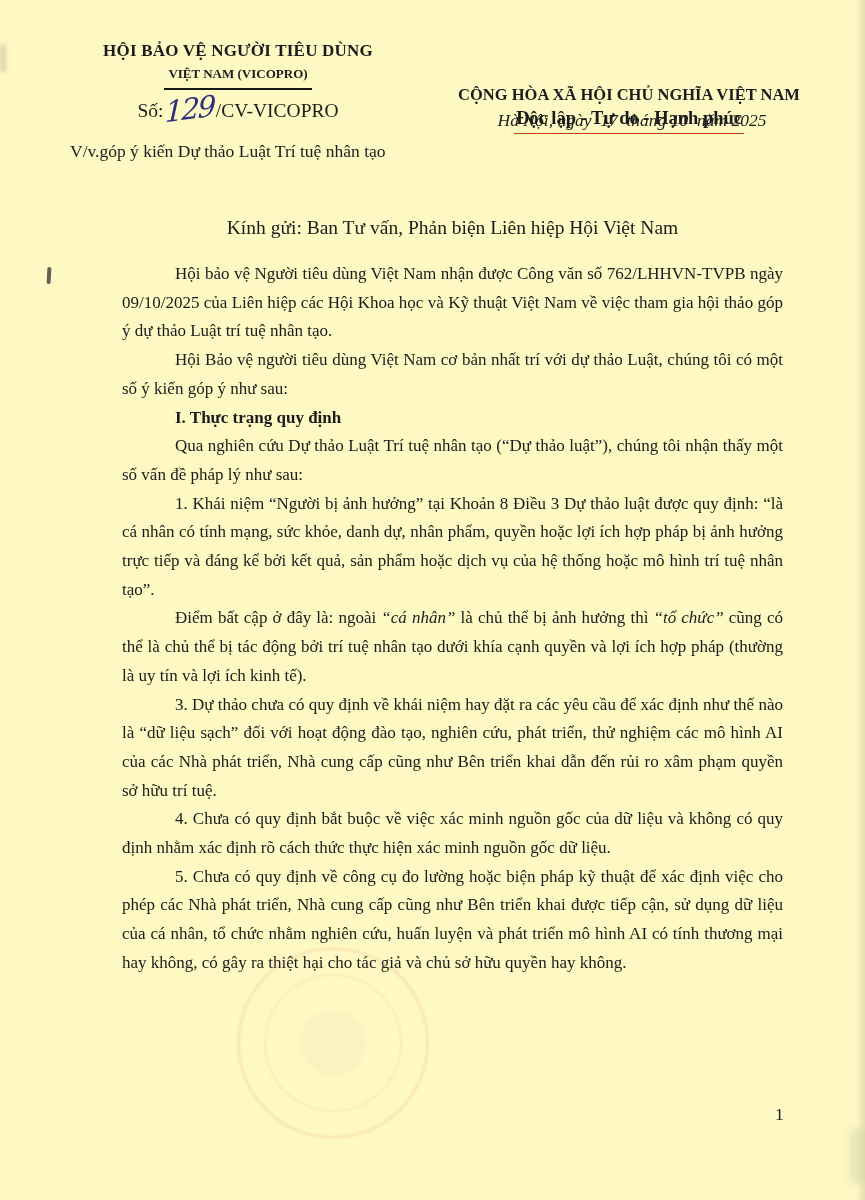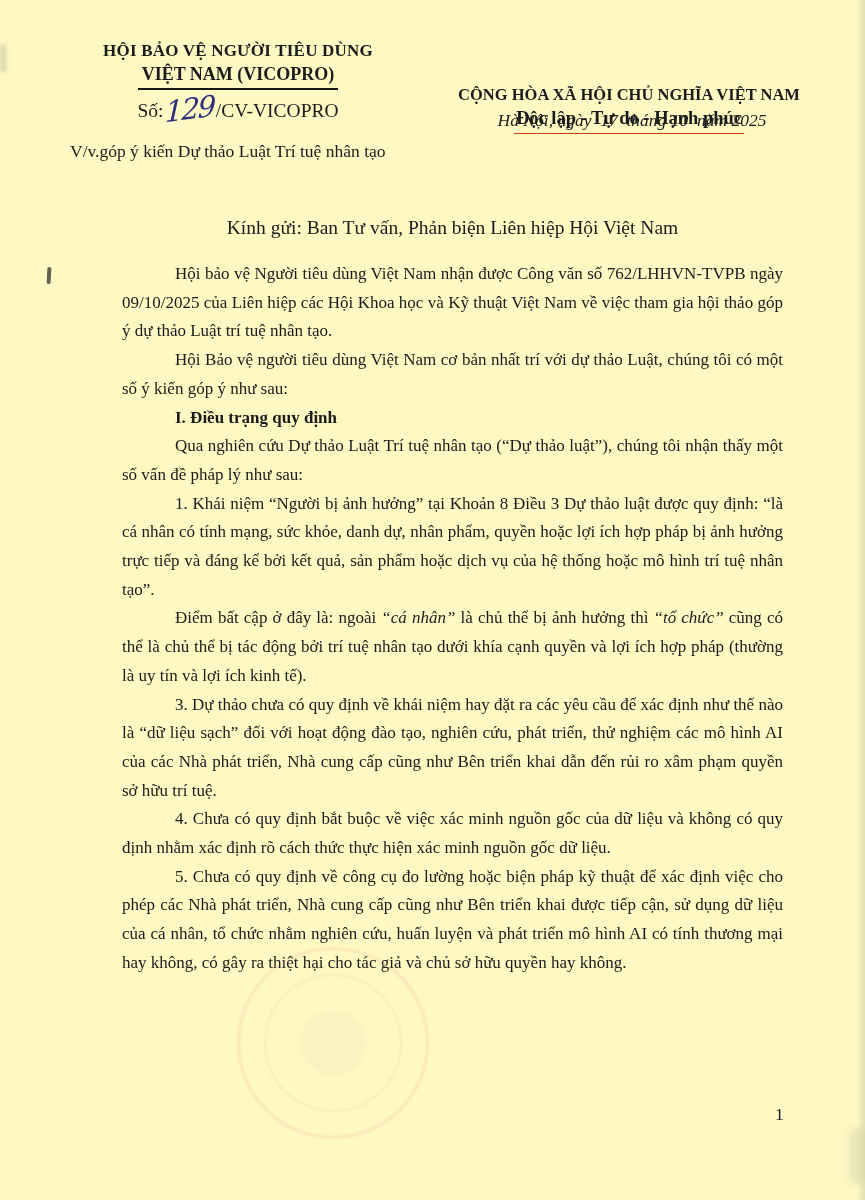--- a/index.html
+++ b/index.html
@@ -14,21 +14,21 @@
   }
 
   
   .org-block {
     position: absolute; left: 68px; top: 40px; width: 340px;
     text-align: center;
   }
   .org-line1 { font-weight: bold; font-size: 17px; line-height: 22px; letter-spacing: .2px; }
   .org-line2 { margin-top: 1px; }
   .org-line2 span {
-    display: inline-block; font-weight: bold; font-size: 18px; line-height: 22px;
+    display: inline-block; font-weight: bold; font-size: 13px; line-height: 22px;
     border-bottom: 2px solid #161616; padding: 0 4px 3px 4px;
   }
   .so-line {
     position: absolute; left: 68px; top: 100px; width: 340px;
     text-align: center; font-size: 19.5px; white-space: nowrap;
   }
   .hand-number {
     display: inline-block;
     font-family: "DejaVu Serif", serif;
     font-style: italic;
@@ -138,21 +138,21 @@
     </div>
   </div>
 
   <div class="date-line">Hà Nội, ngày  17  tháng 10  năm 2025</div>
 
   <div class="salutation">Kính gửi: Ban Tư vấn, Phản biện Liên hiệp Hội Việt Nam</div>
 
   <main class="doc-body">
     <p>Hội bảo vệ Người tiêu dùng Việt Nam nhận được Công văn số 762/LHHVN-TVPB ngày 09/10/2025 của Liên hiệp các Hội Khoa học và Kỹ thuật Việt Nam về việc tham gia hội thảo góp ý dự thảo Luật trí tuệ nhân tạo.</p>
     <p>Hội Bảo vệ người tiêu dùng Việt Nam cơ bản nhất trí với dự thảo Luật, chúng tôi có một số ý kiến góp ý như sau:</p>
-    <p class="bold">I. Điều trạng quy định</p>
+    <p class="bold">I. Thực trạng quy định</p>
     <p>Qua nghiên cứu Dự thảo Luật Trí tuệ nhân tạo (“Dự thảo luật”), chúng tôi nhận thấy một số vấn đề pháp lý như sau:</p>
     <p>1. Khái niệm “Người bị ảnh hưởng” tại Khoản 8 Điều 3 Dự thảo luật được quy định: “là cá nhân có tính mạng, sức khỏe, danh dự, nhân phẩm, quyền hoặc lợi ích hợp pháp bị ảnh hưởng trực tiếp và đáng kể bởi kết quả, sản phẩm hoặc dịch vụ của hệ thống hoặc mô hình trí tuệ nhân tạo”.</p>
     <p><span>Điểm bất cập ở đây là: ngoài </span><i>“cá nhân”</i><span> là chủ thể bị ảnh hưởng thì </span><i>“tổ chức”</i><span> cũng có thể là chủ thể bị tác động bởi trí tuệ nhân tạo dưới khía cạnh quyền và lợi ích hợp pháp (thường là uy tín và lợi ích kinh tế).</span></p>
     <p>3. Dự thảo chưa có quy định về khái niệm hay đặt ra các yêu cầu để xác định như thế nào là “dữ liệu sạch” đối với hoạt động đào tạo, nghiên cứu, phát triển, thử nghiệm các mô hình AI của các Nhà phát triển, Nhà cung cấp cũng như Bên triển khai dẫn đến rủi ro xâm phạm quyền sở hữu trí tuệ.</p>
     <p>4. Chưa có quy định bắt buộc về việc xác minh nguồn gốc của dữ liệu và không có quy định nhằm xác định rõ cách thức thực hiện xác minh nguồn gốc dữ liệu.</p>
     <p>5. Chưa có quy định về công cụ đo lường hoặc biện pháp kỹ thuật để xác định việc cho phép các Nhà phát triển, Nhà cung cấp cũng như Bên triển khai được tiếp cận, sử dụng dữ liệu của cá nhân, tổ chức nhằm nghiên cứu, huấn luyện và phát triển mô hình AI có tính thương mại hay không, có gây ra thiệt hại cho tác giả và chủ sở hữu quyền hay không.</p>
   </main>
 
   <div class="page-number">1</div>
 

